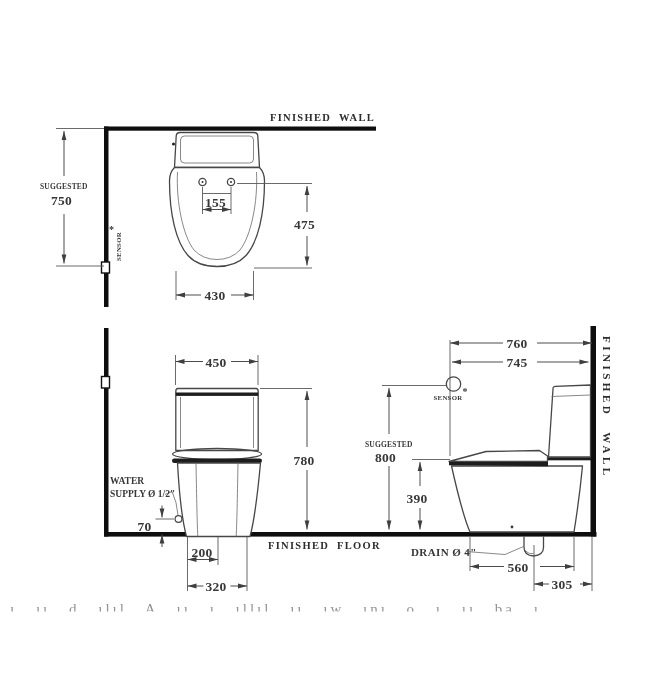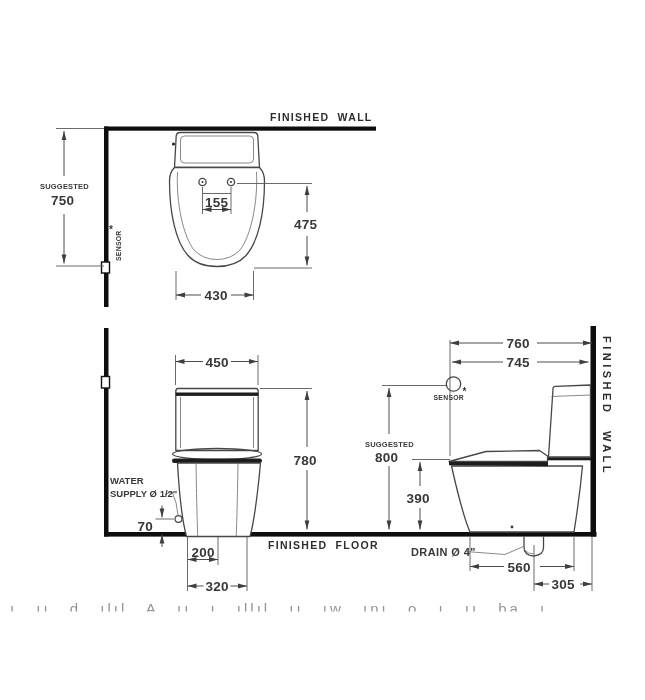--- a/index.html
+++ b/index.html
@@ -1,17 +1,17 @@
 <!DOCTYPE html>
 <html><head>
 <meta charset="utf-8">
 <style>
   html,body{margin:0;padding:0;background:#ffffff;}
   .stage{position:relative;width:645px;height:700px;background:#ffffff;overflow:hidden;
-         font-family:Liberation Sans, sans-serif;}
+         font-family:Liberation Serif, serif;}
   svg{position:absolute;left:0;top:0;}
   
   .ol   {stroke:#474747;stroke-width:1.3;fill:none;stroke-linejoin:round;}
   .olf  {stroke:#474747;stroke-width:1.3;fill:#ffffff;stroke-linejoin:round;}
   .thin {stroke:#6a6a6a;stroke-width:0.8;fill:none;}
   .dim  {stroke:#4c4c4c;stroke-width:1;fill:none;}
   .ext  {stroke:#5a5a5a;stroke-width:0.9;fill:none;}
   .dk   {fill:#1d1d1d;stroke:none;}
   .wall {fill:#0e0e0e;stroke:none;}
   

